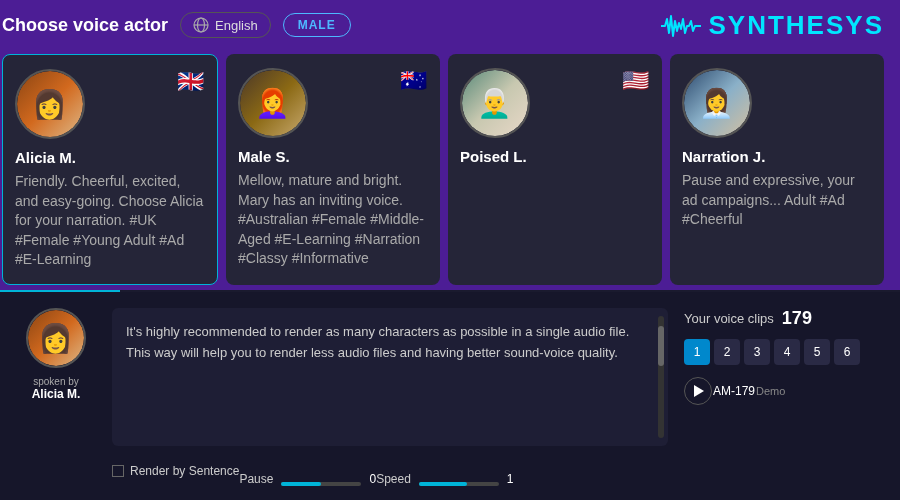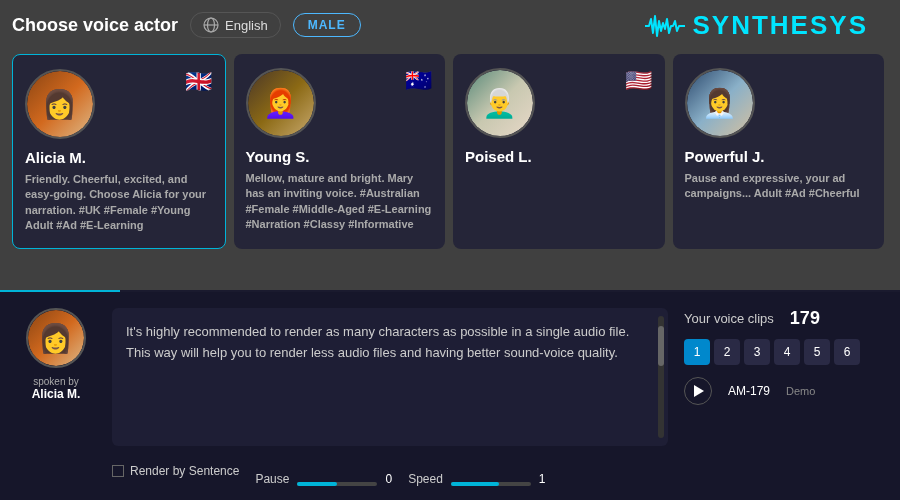--- a/index.html
+++ b/index.html
@@ -7,22 +7,22 @@
       width: 900px;
       height: 500px;
       background: #1a1a2e;
       font-family: Arial, sans-serif;
       color: #fff;
       overflow: hidden;
     }
 
     
     .top-section {
-      background: #404040;
-      padding: 12px 16px 0 12px;
+      background: #4c1d95;
+      padding: 12px 16px 0 2px;
       height: 290px;
       position: relative;
     }
 
     .header-row {
       display: flex;
       align-items: center;
       gap: 12px;
       margin-bottom: 16px;
     }
@@ -56,21 +56,21 @@
       cursor: pointer;
       letter-spacing: 1px;
     }
     .gender-btn.male { color: #4db8ff; border-color: #4db8ff; }
     .gender-btn.female { color: #ccc; border-color: #555; }
 
     
     .logo-area {
       position: absolute;
       top: 10px;
-      right: 32px;
+      right: 16px;
       display: flex;
       align-items: center;
       gap: 8px;
     }
     .logo-icon {
       display: flex;
       align-items: center;
     }
     .logo-text {
       font-size: 26px;
@@ -136,24 +136,23 @@
     }
 
     .actor-name {
       font-size: 15px;
       font-weight: 600;
       margin-bottom: 6px;
       color: #fff;
     }
 
     .actor-desc {
-      font-size: 11px;
+      font-size: 14px;
       color: #aaa;
       line-height: 1.4;
-      font-weight: bold;
     }
 
     
     .divider-line {
       height: 2px;
       background: linear-gradient(to right, #00b4d8 0%, #00b4d8 120px, transparent 120px);
       margin: 0;
     }
 
     
@@ -225,21 +224,20 @@
       height: 40px;
       background: #666;
       border-radius: 3px;
       position: absolute;
       top: 10px;
     }
 
     .controls-row {
       display: flex;
       align-items: center;
-      gap: 16px;
       font-size: 12px;
       color: #ccc;
     }
 
     .checkbox-item {
       display: flex;
       align-items: center;
       gap: 6px;
     }
     .checkbox {
@@ -277,21 +275,21 @@
 
     
     .bottom-right {
       width: 200px;
       flex-shrink: 0;
     }
 
     .voice-clips-header {
       display: flex;
       align-items: center;
-      gap: 16px;
+      gap: 8px;
       margin-bottom: 10px;
     }
     .voice-clips-label {
       font-size: 13px;
       color: #ccc;
     }
     .voice-clips-count {
       font-size: 18px;
       color: #fff;
       font-weight: 600;
@@ -314,21 +312,21 @@
       color: #fff;
       cursor: pointer;
     }
     .clip-num.active {
       background: #0088cc;
     }
 
     .audio-player {
       display: flex;
       align-items: center;
-      gap: 16px;
+      gap: 1px;
     }
     .play-btn {
       width: 28px;
       height: 28px;
       border-radius: 50%;
       border: 1px solid #555;
       background: transparent;
       display: flex;
       align-items: center;
       justify-content: center;
@@ -398,21 +396,21 @@
     </div>
       <div class="voice-card">
       <div class="card-top">
         <div class="avatar">
           <div class="avatar-circle avatar-2">
             👩‍🦰
           </div>
         </div>
         <span class="flag">🇦🇺</span>
       </div>
-      <div class="actor-name">Young S.</div>
+      <div class="actor-name">Male S.</div>
       <div class="actor-desc">Mellow, mature and bright. Mary has an inviting voice. #Australian #Female #Middle-Aged #E-Learning #Narration #Classy #Informative</div>
     </div>
       <div class="voice-card">
       <div class="card-top">
         <div class="avatar">
           <div class="avatar-circle avatar-3">
             👨‍🦳
           </div>
         </div>
         <span class="flag">🇺🇸</span>
@@ -421,21 +419,21 @@
     </div>
       <div class="voice-card">
       <div class="card-top">
         <div class="avatar">
           <div class="avatar-circle avatar-4">
             👩‍💼
           </div>
         </div>
         <span class="flag"></span>
       </div>
-      <div class="actor-name">Powerful J.</div>
+      <div class="actor-name">Narration J.</div>
       <div class="actor-desc">Pause and expressive, your ad campaigns... Adult #Ad #Cheerful</div>
     </div>
     </div>
 </div>
 
 <div class="divider-line"></div>
 
 <div class="bottom-section">
 
   <div class="bottom-left">

